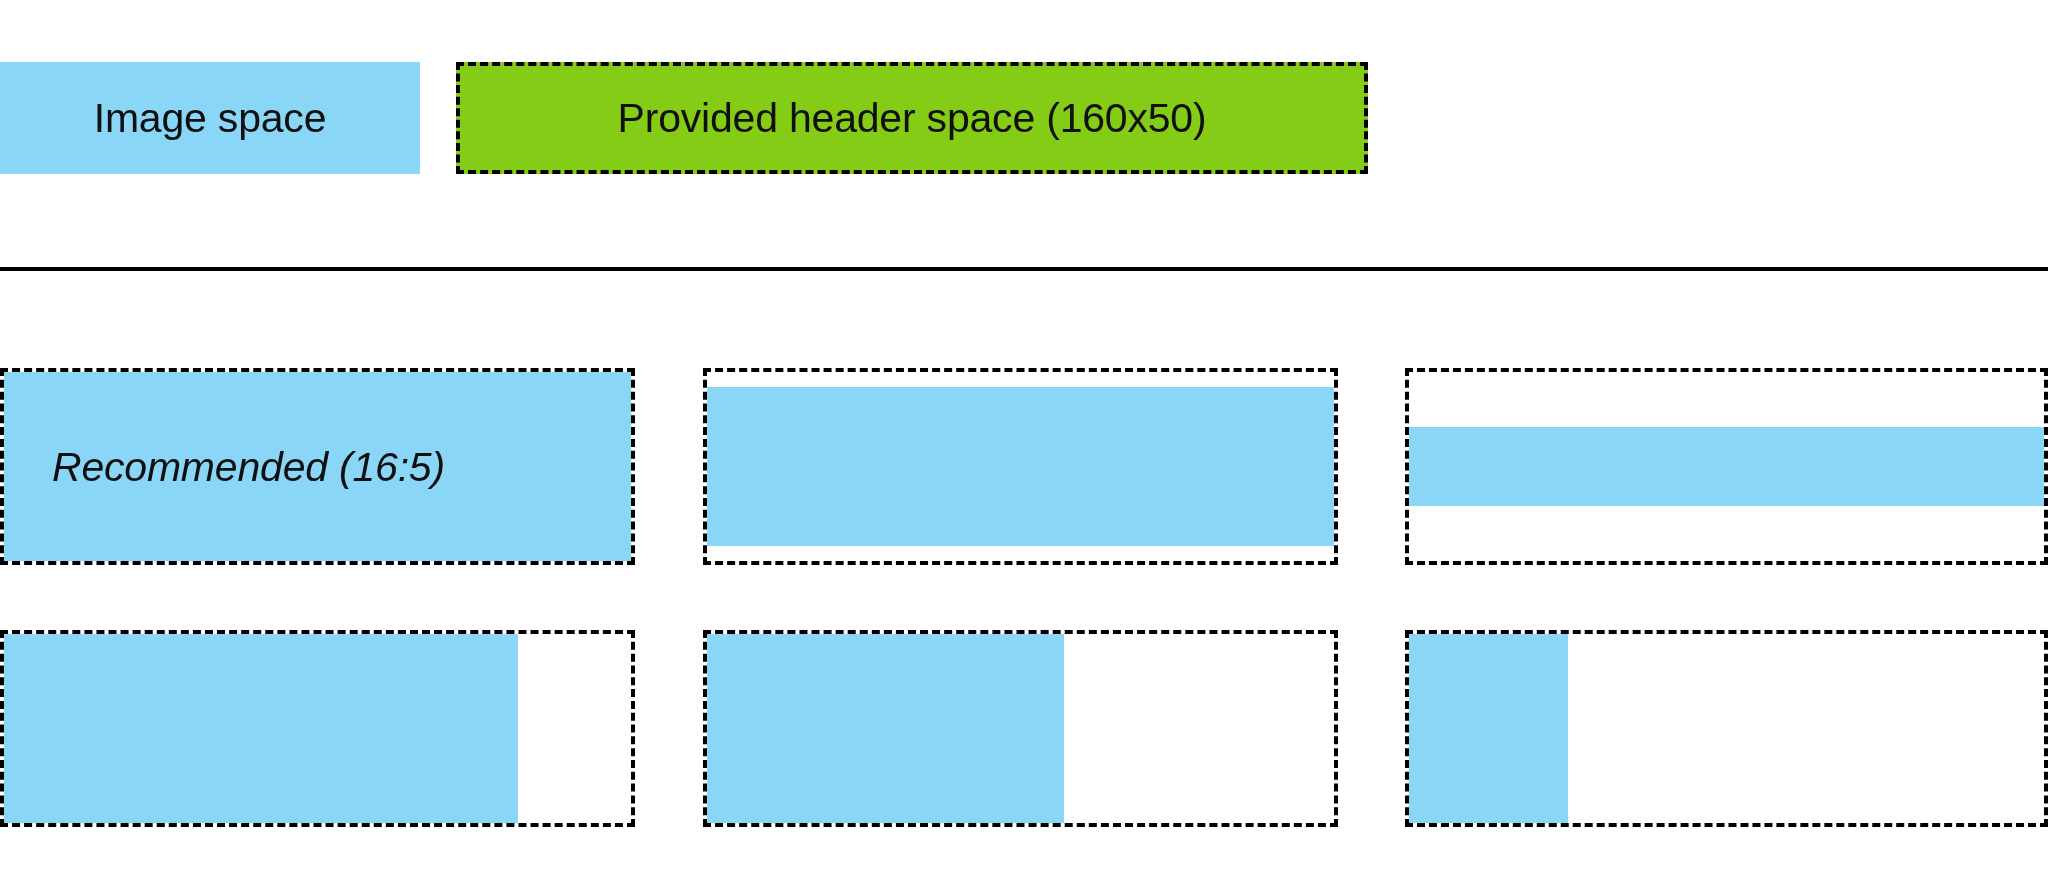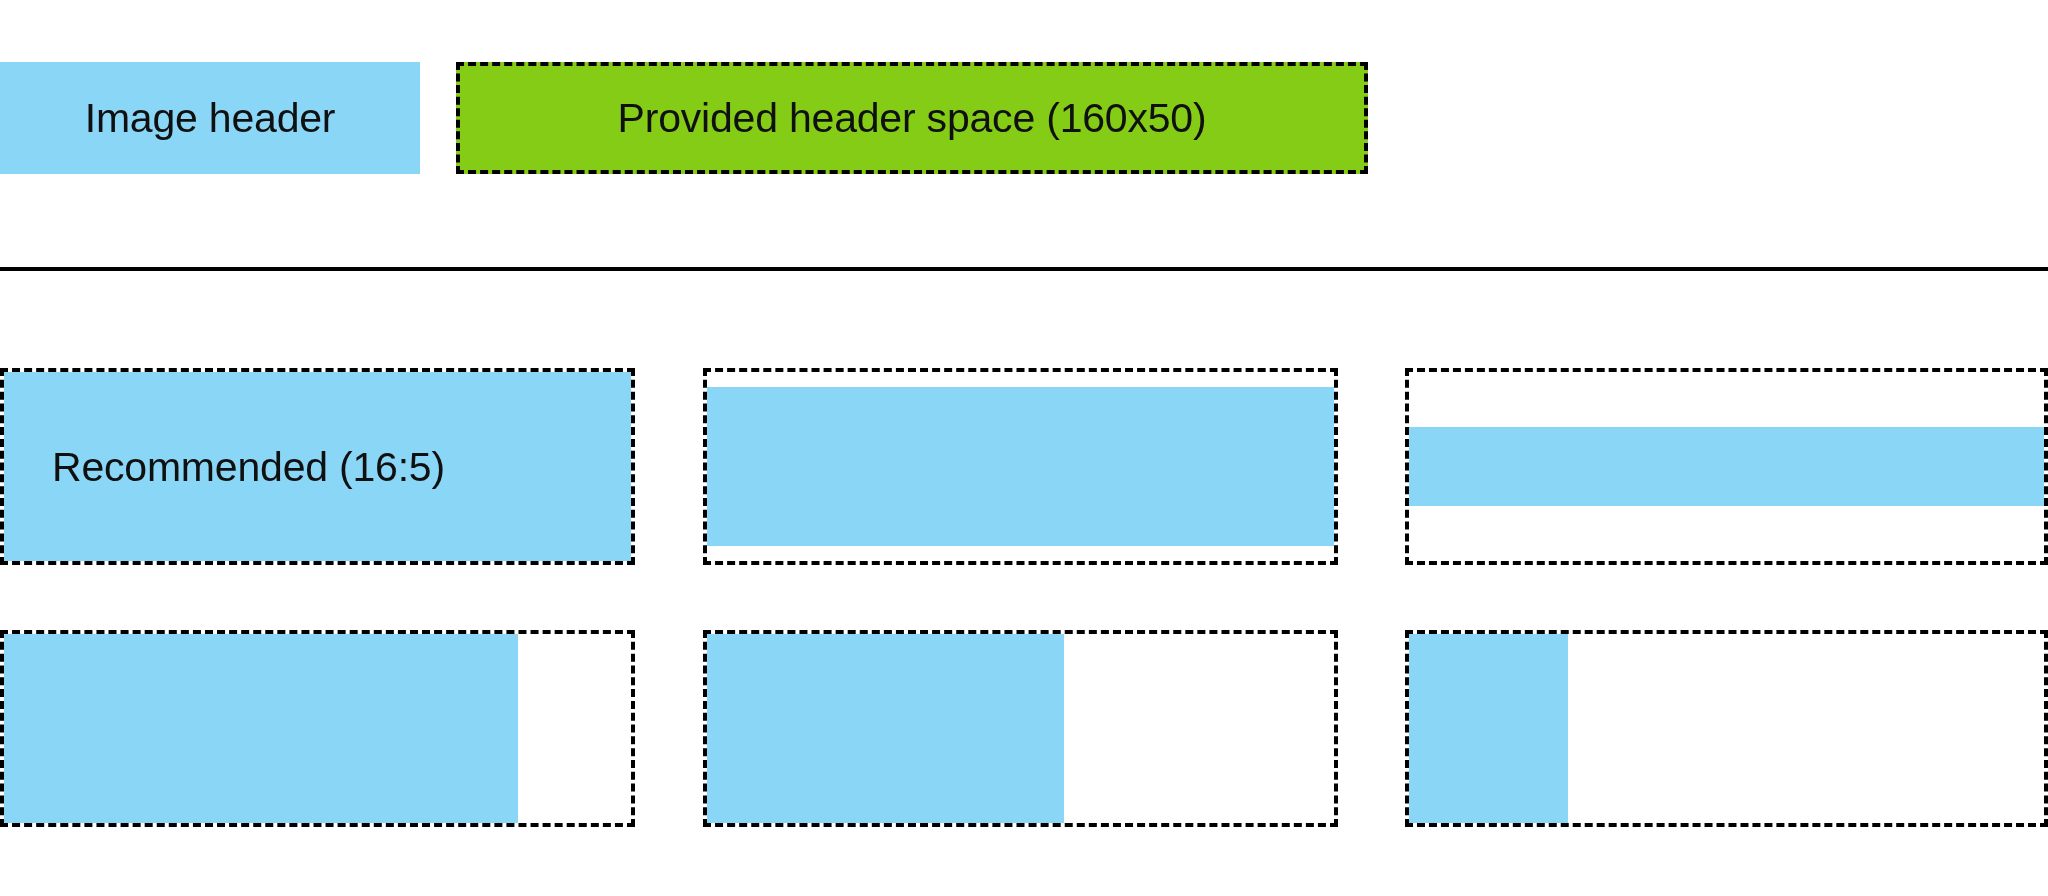--- a/index.html
+++ b/index.html
@@ -80,20 +80,21 @@
   .ratio-grid {
     position: absolute;
     left: 0;
     top: 368px;
     width: 2048px;
   }
   .ratio-row {
     position: relative;
     width: 1889px;
     height: 197px;
+    font-style: italic;
   }
   .ratio-row.row-2 {
     margin-top: 65px;
   }
   .ratio-cell {
     position: absolute;
     top: 0;
     width: 638px;
     height: 197px;
     border: 4px dashed #000000;
@@ -123,21 +124,21 @@
   }
 </style>
 </head>
 <body>
 
 <div id="canvas" style="background: rgb(255, 255, 255);">
 
   <div class="header-band">
 
     <div class="asset-chip">
-      <span class="asset-chip-label" style="color: rgb(16, 16, 16);">Image header</span>
+      <span class="asset-chip-label" style="color: rgb(16, 16, 16);">Image space</span>
     </div>
 
     <div class="header-space-box" style="border-color: rgb(0, 0, 0);">
       <span class="header-space-label" style="color: rgb(16, 16, 16);">Provided header space (160x50)</span>
     </div>
 
   </div>
 
   <div class="divider" style="background: rgb(0, 0, 0);"></div>
 

